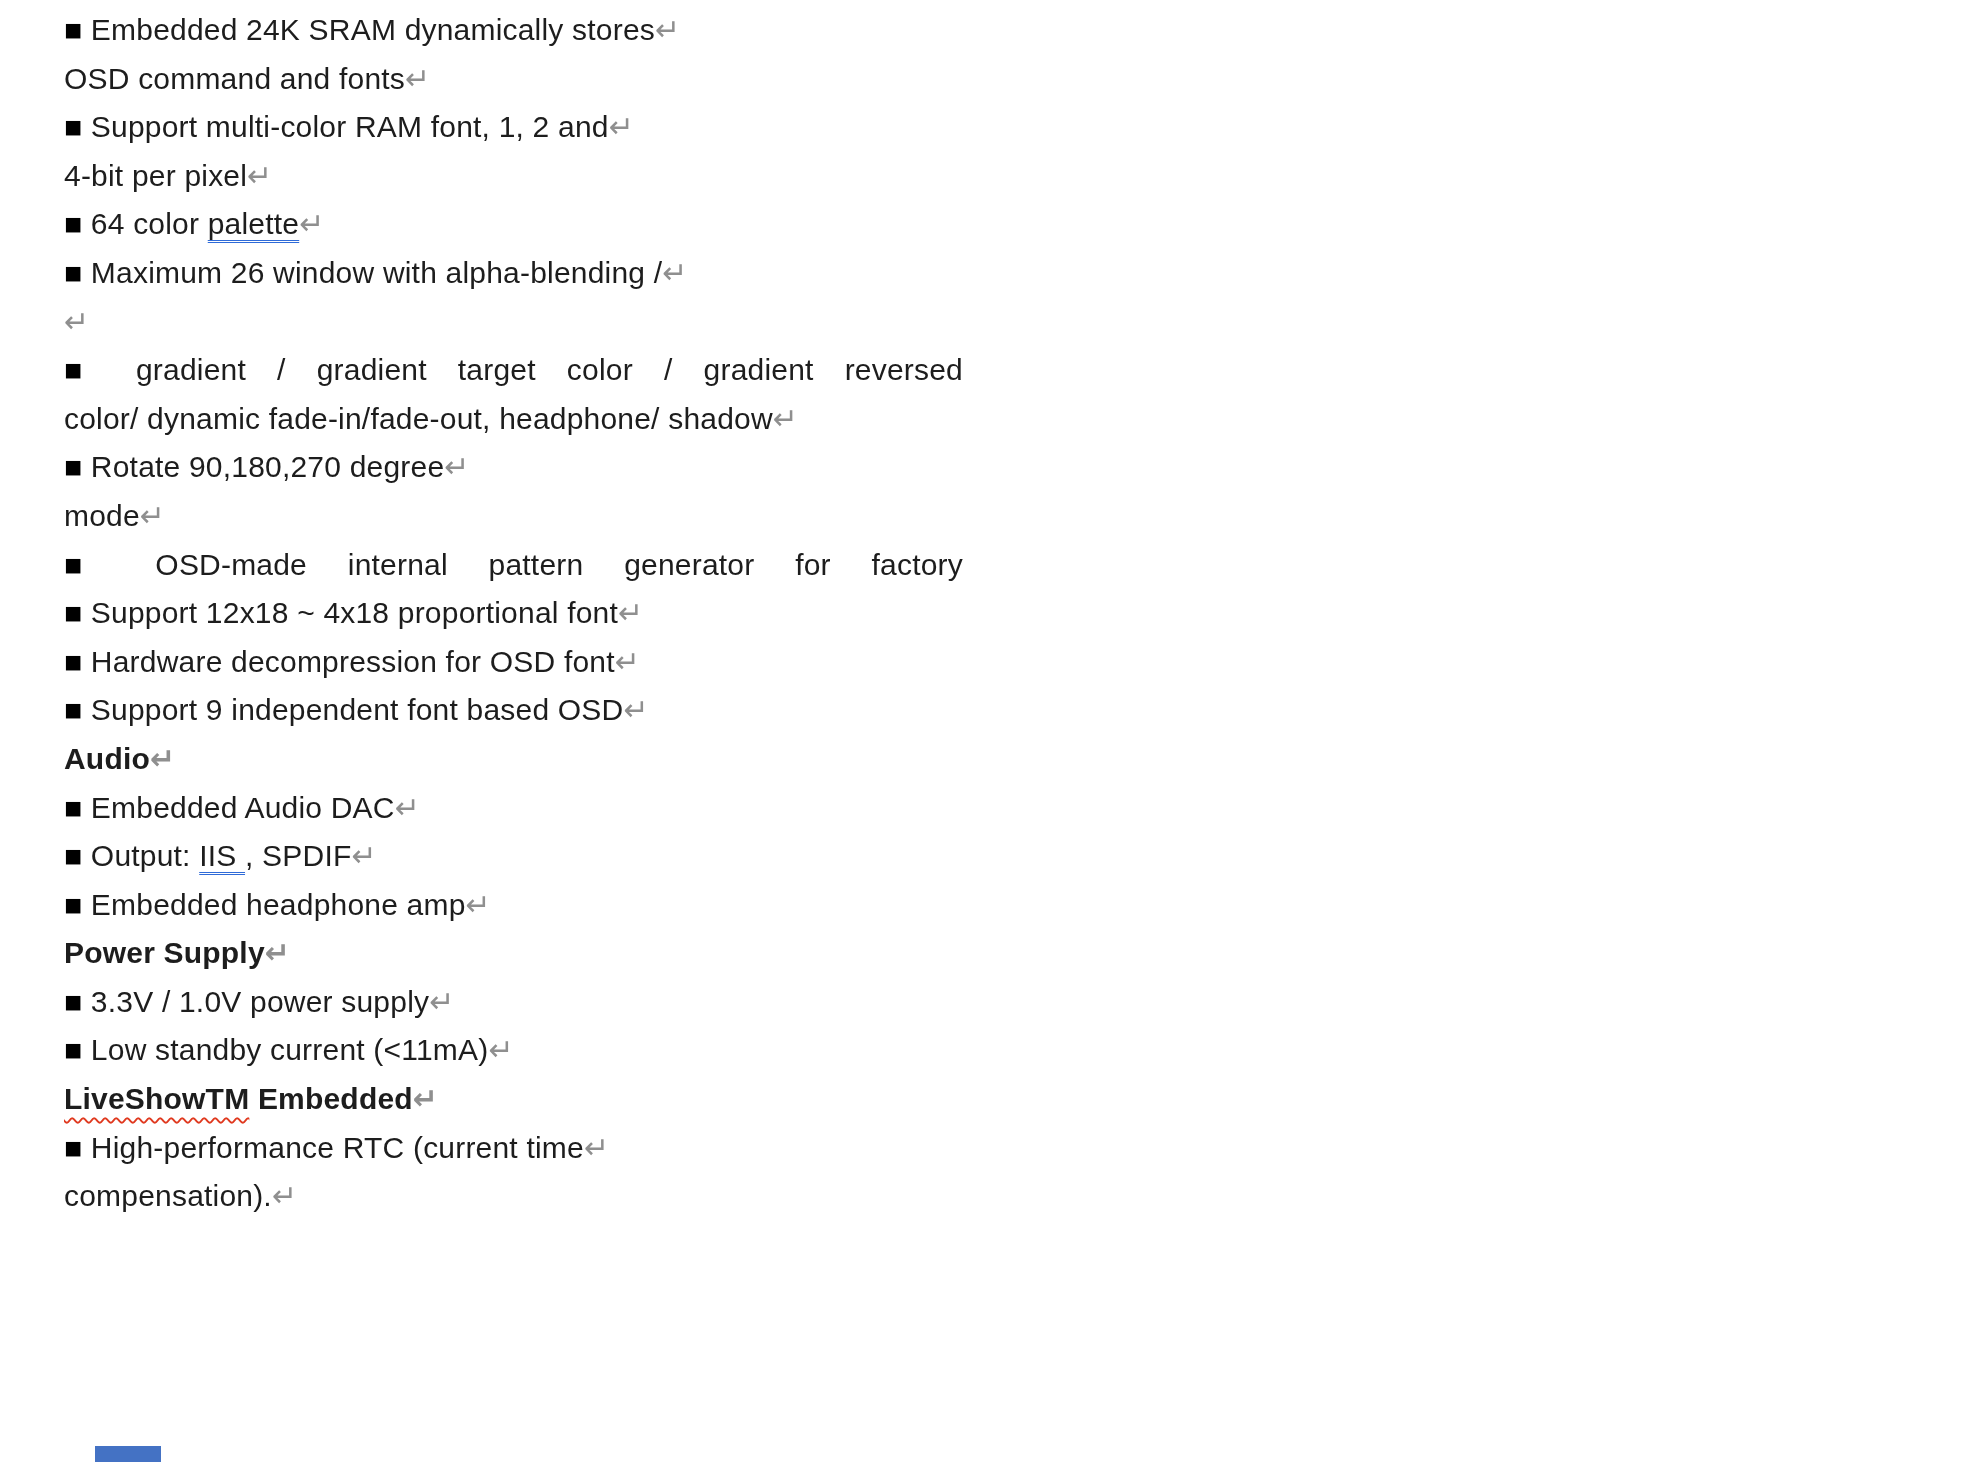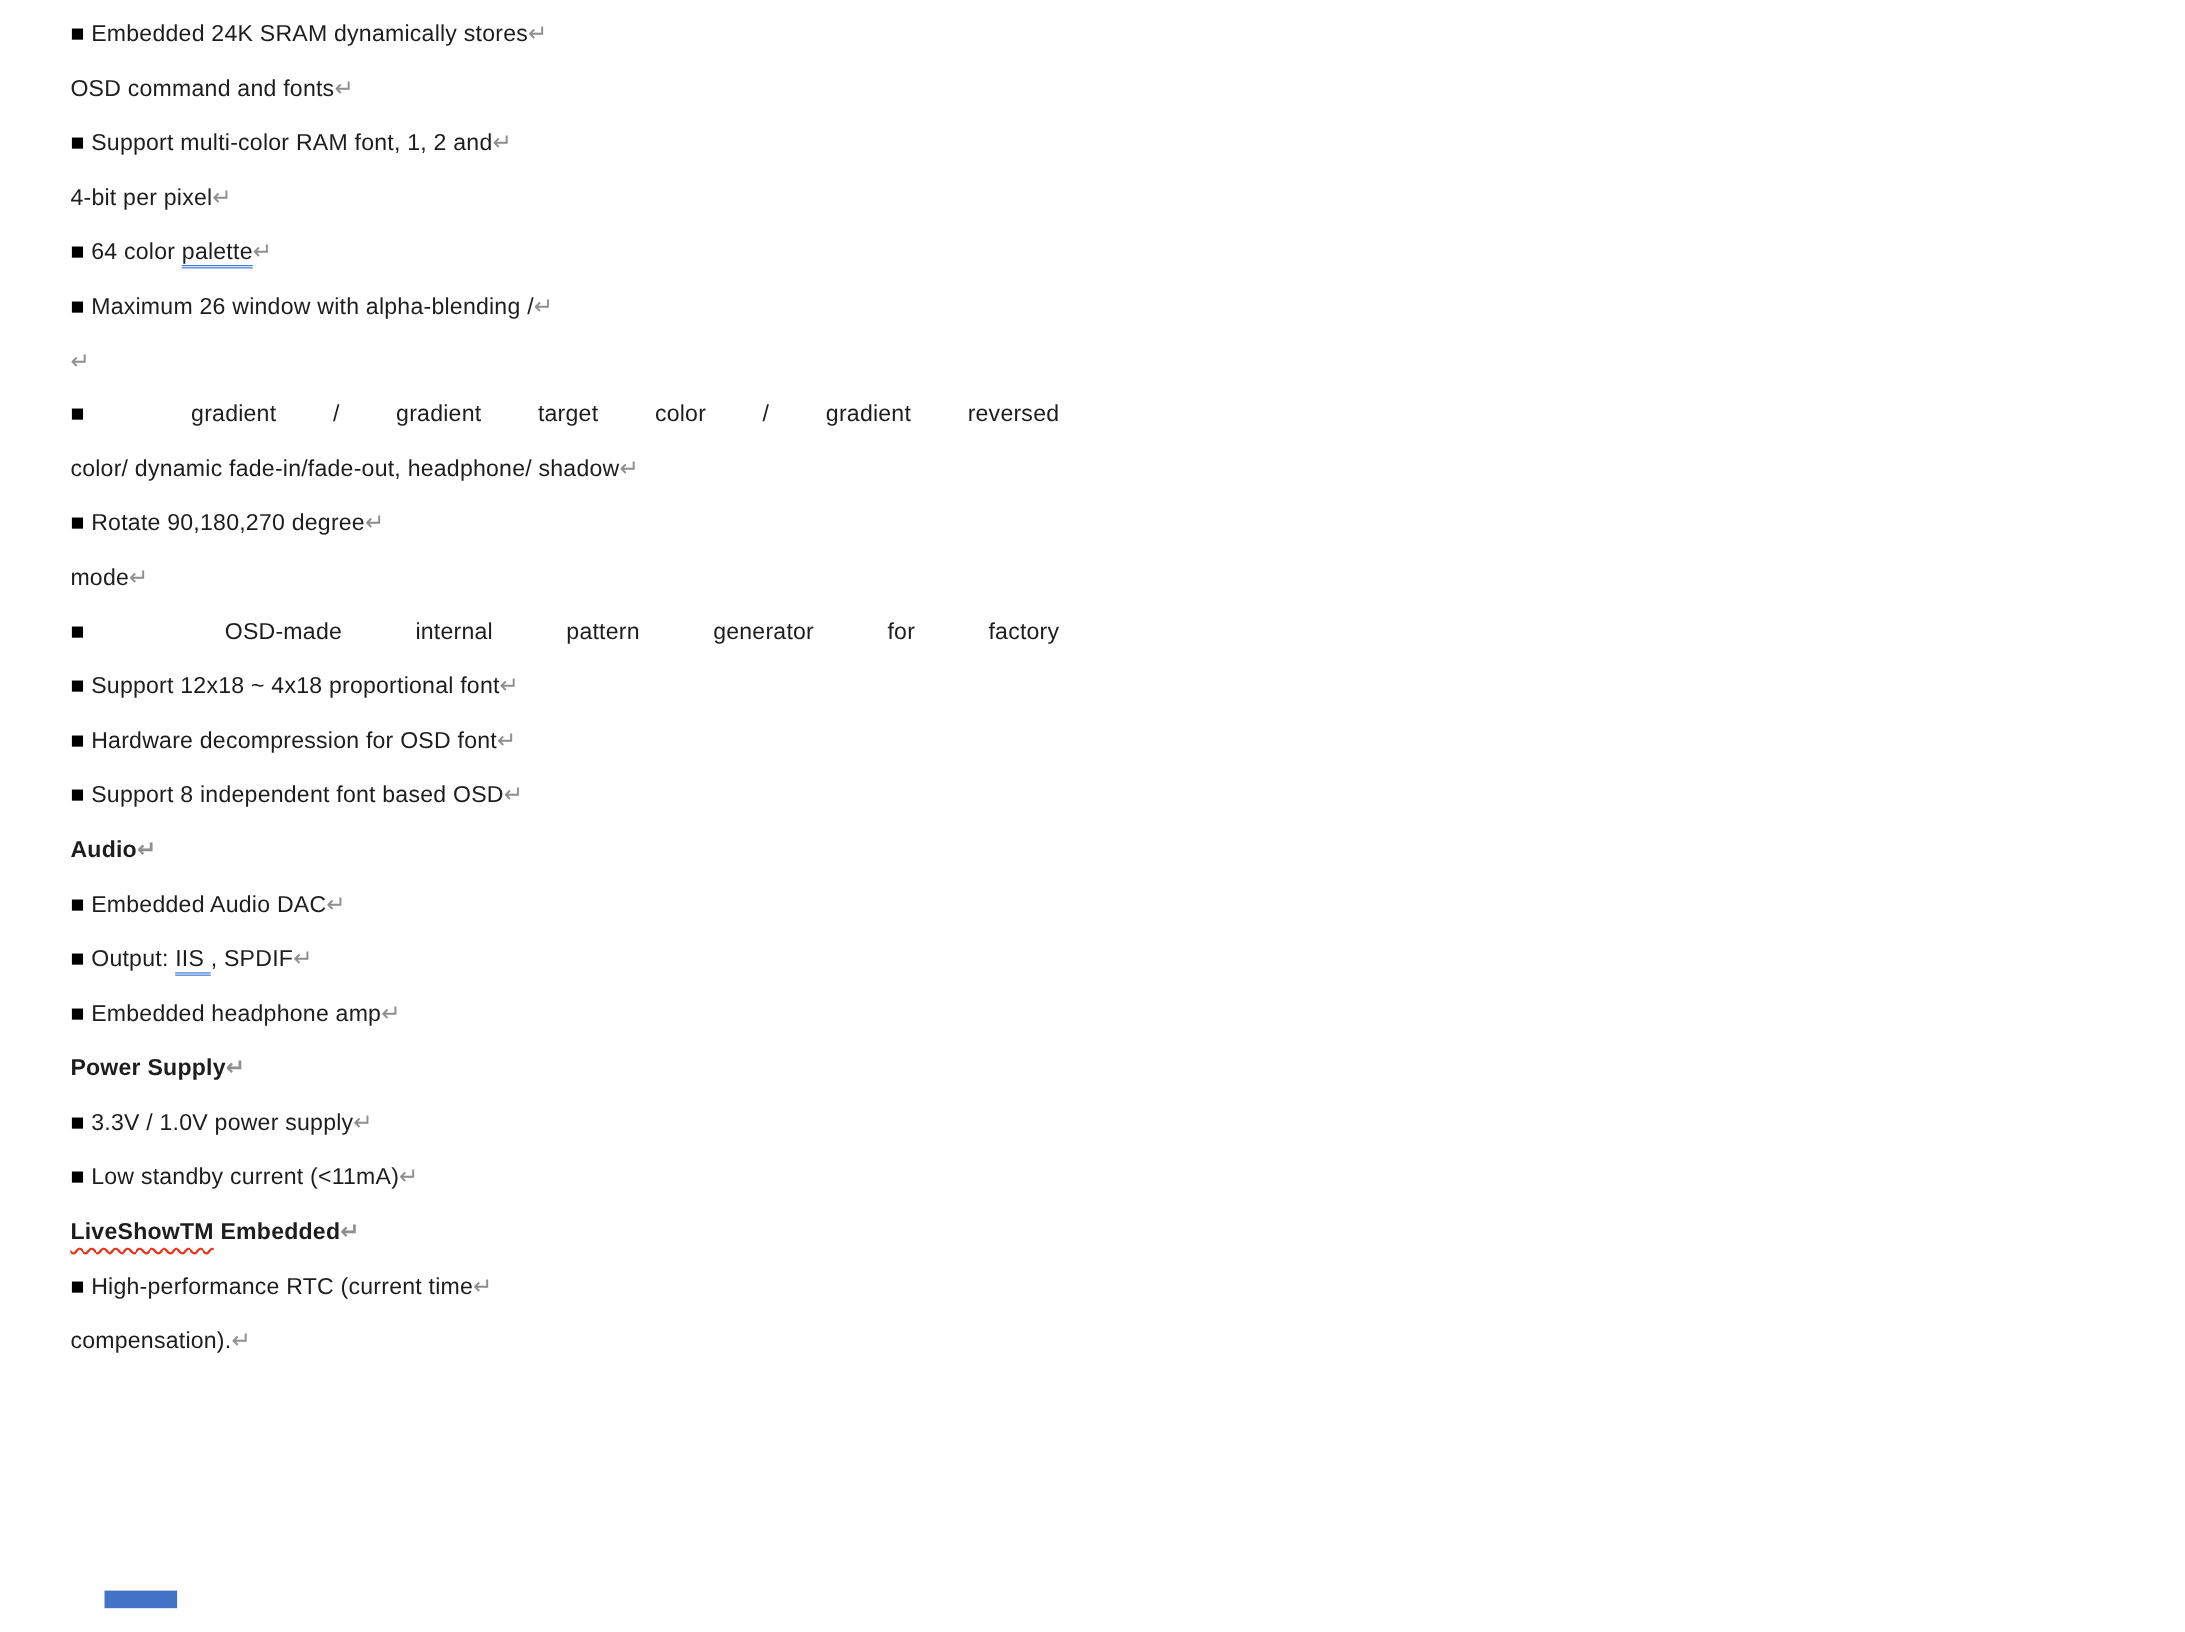--- a/index.html
+++ b/index.html
@@ -1,21 +1,21 @@
 <!DOCTYPE html>
 <html><head>
 <meta charset="utf-8">
 <style>
   html,body { margin:0; padding:0; background:#ffffff; }
   body { width:1986px; height:1484px; position:relative; overflow:hidden; }
 
   .doc {
     position:absolute; left:64px; top:6px; width:899px;
     font-family:"Liberation Sans","DejaVu Sans",sans-serif;
-    font-size:21px; line-height:48.6px; color:#1d1d1d;
+    font-size:30px; line-height:48.6px; color:#1d1d1d;
     letter-spacing:0.2px;
   }
   .ln { white-space:pre; min-height:48.6px; }
   .ln.justify { white-space:normal; text-align:justify; text-align-last:justify; }
   .bold { font-weight:700; }
 
   .b { color:#000000; }
   .cr { color:#8f8f8f; font-family:"DejaVu Sans",sans-serif; }
 
   .u {
@@ -45,21 +45,21 @@
   <div class="ln"><span class="b">■</span><span> 64 color </span><span class="u">palette</span><span class="cr">↵</span></div>
   <div class="ln"><span class="b">■</span><span> Maximum 26 window with alpha-blending /</span><span class="cr">↵</span></div>
   <div class="ln"><span class="cr">↵</span></div>
   <div class="ln justify"><span class="b">■</span><span> gradient / gradient target color / gradient reversed</span></div>
   <div class="ln"><span>color/ dynamic fade-in/fade-out, headphone/ shadow</span><span class="cr">↵</span></div>
   <div class="ln"><span class="b">■</span><span> Rotate 90,180,270 degree</span><span class="cr">↵</span></div>
   <div class="ln"><span>mode</span><span class="cr">↵</span></div>
   <div class="ln justify"><span class="b">■</span><span> OSD-made internal pattern generator for factory</span></div>
   <div class="ln"><span class="b">■</span><span> Support 12x18 ~ 4x18 proportional font</span><span class="cr">↵</span></div>
   <div class="ln"><span class="b">■</span><span> Hardware decompression for OSD font</span><span class="cr">↵</span></div>
-  <div class="ln"><span class="b">■</span><span> Support 8 independent font based OSD</span><span class="cr">↵</span></div>
+  <div class="ln"><span class="b">■</span><span> Support 9 independent font based OSD</span><span class="cr">↵</span></div>
   <div class="ln bold"><span>Audio</span><span class="cr">↵</span></div>
   <div class="ln"><span class="b">■</span><span> Embedded Audio DAC</span><span class="cr">↵</span></div>
   <div class="ln"><span class="b">■</span><span> Output: </span><span class="u">IIS </span><span>, SPDIF</span><span class="cr">↵</span></div>
   <div class="ln"><span class="b">■</span><span> Embedded headphone amp</span><span class="cr">↵</span></div>
   <div class="ln bold"><span>Power Supply</span><span class="cr">↵</span></div>
   <div class="ln"><span class="b">■</span><span> 3.3V / 1.0V power supply</span><span class="cr">↵</span></div>
   <div class="ln"><span class="b">■</span><span> Low standby current (&lt;11mA)</span><span class="cr">↵</span></div>
   <div class="ln bold spell"><span class="u">LiveShowTM</span><span> Embedded</span><span class="cr">↵</span></div>
   <div class="ln"><span class="b">■</span><span> High-performance RTC (current time</span><span class="cr">↵</span></div>
   <div class="ln"><span>compensation).</span><span class="cr">↵</span></div>

